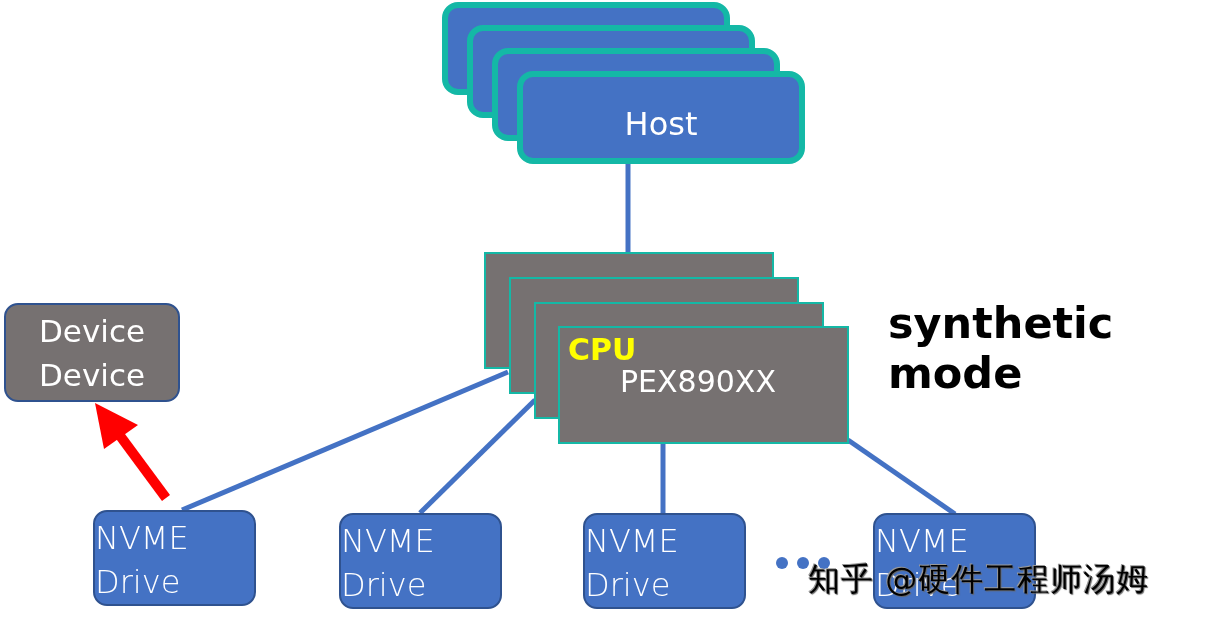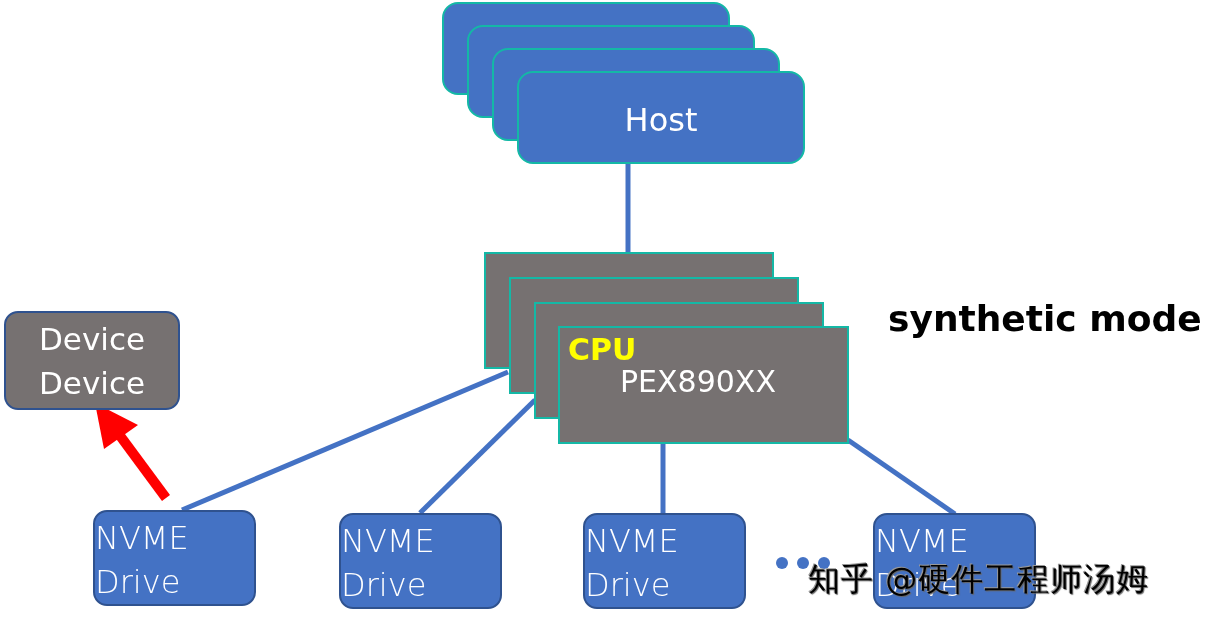--- a/index.html
+++ b/index.html
@@ -1,28 +1,28 @@
 <!DOCTYPE html>
 <html><head>
 <meta charset="utf-8">
 <style>
   html, body { margin: 0; padding: 0; background: #ffffff; }
   #stage { position: relative; width: 1205px; height: 629px; overflow: hidden; background: #fff; font-family: "DejaVu Sans", sans-serif; }
   svg.lines { position: absolute; left: 0; top: 0; }
   .box { position: absolute; box-sizing: border-box; }
-  .host { background: #4472c4; border: 2px solid #14b8a6; border-radius: 16px; }
+  .host { background: #4472c4; border: 6px solid #14b8a6; border-radius: 16px; }
   .sw { background: #767171; border: 2px solid #14b8a6; padding-left: 28px; }
   .drive { background: #4472c4; border: 2px solid #2f528f; border-radius: 14px; color: #fff; text-align: left; font-size: 32px; line-height: 44px; padding-top: 4px; font-family: "DejaVu Sans", sans-serif; font-weight: 200; }
   .drive span { display: block; }
-  .remove { background: #767171; border: 2px solid #2f528f; border-radius: 14px; color: #fff; text-align: center; font-size: 31px; line-height: 44px; padding-top: 4px; margin-top: 8px; }
+  .remove { background: #767171; border: 2px solid #2f528f; border-radius: 14px; color: #fff; text-align: center; font-size: 31px; line-height: 44px; padding-top: 4px; }
   .remove span { display: block; }
   .host-label { position: absolute; left: 0; right: 0; top: 28px; text-align: center; color: #fff; font-size: 32px; }
   .cpu-label { position: absolute; left: 8px; top: 4px; color: #ffff00; font-weight: bold; font-size: 30px; }
   .pex-label { position: absolute; left: 60px; top: 36px; color: #fff; font-size: 30px; }
-  .mode { position: absolute; left: 888px; top: 298px; font-size: 36px; font-weight: bold; color: #000; }
+  .mode { position: absolute; left: 888px; top: 298px; font-size: 43px; font-weight: bold; color: #000; }
   .dot { position: absolute; width: 12px; height: 12px; border-radius: 50%; background: #4472c4; }
   .watermark { position: absolute; left: 808px; top: 558px; font-size: 32px; color: #000000; text-shadow: 1px 1px 1px #666, -1px -1px 0 #999; letter-spacing: 1px; }
 </style>
 </head>
 <body>
 
 <div id="stage">
 
   <svg class="lines" width="1205" height="629">
     <line x1="628" y1="163" x2="628" y2="252" stroke="#4472c4" stroke-width="5"></line>

